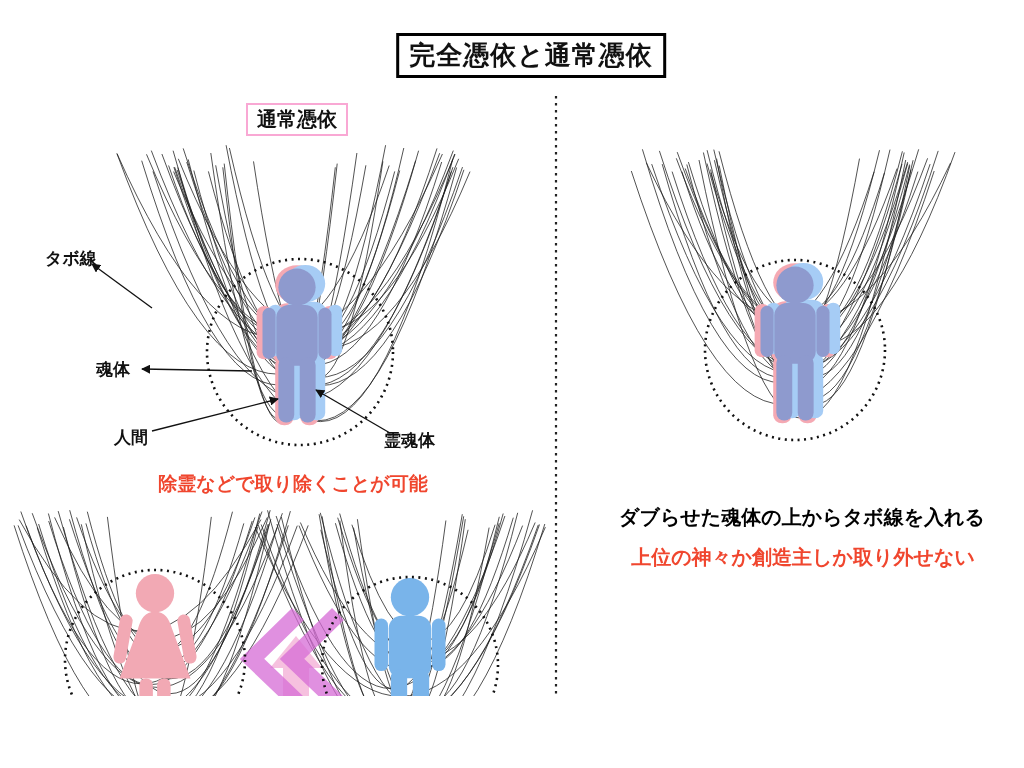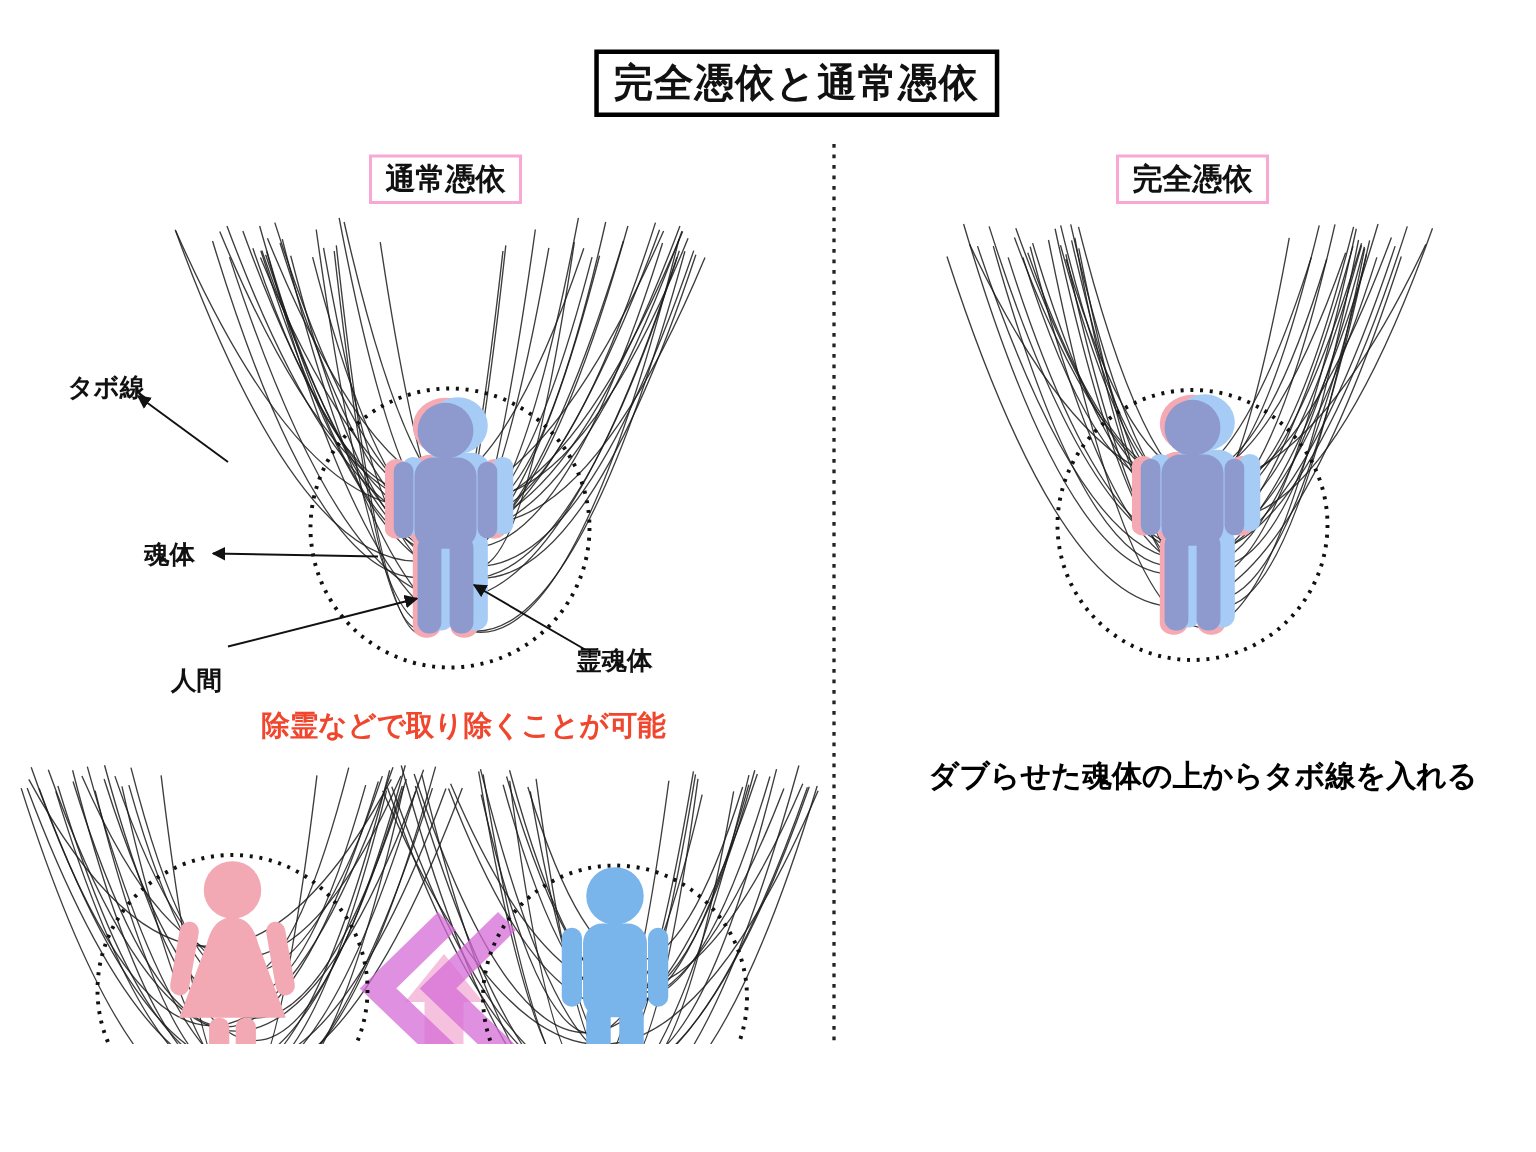--- a/index.html
+++ b/index.html
@@ -5,21 +5,21 @@
   html,body{margin:0;padding:0;background:#fff;}
   .stage{position:relative;width:1024px;height:696px;background:#fff;overflow:hidden;
          font-family:"DejaVu Sans","Liberation Sans",sans-serif;font-weight:bold;color:#111;}
   .stage svg{position:absolute;left:0;top:0;}
   .abs{position:absolute;white-space:nowrap;}
   .center{transform:translateX(-50%);}
   .title-box{left:531px;top:33px;font-size:26px;letter-spacing:1px;
              border:3px solid #000;padding:2px 10px;background:#fff;}
   .header-box{font-size:20px;border:2px solid #f9a8d4;padding:1px 9px;background:#fff;}
   .lbl{font-size:17px;text-align:center;}
-  .red{color:var(--note-red,#f0462e);margin-left:16px;}
+  .red{color:var(--note-red,#f0462e);}
   .note-left{left:293px;top:471px;font-size:19px;}
   .r-line1{left:802px;top:504px;font-size:20px;color:#000;}
   .r-line2{left:803px;top:544px;font-size:20px;}
   .funnel path{fill:none;stroke:#1b1b1b;stroke-width:0.9;opacity:0.85;}
   .pointer{stroke:#111;stroke-width:1.3;}
   .dotcircle{fill:none;stroke:#111;stroke-width:2.6;stroke-dasharray:2 4.5;}
   .divider{stroke:#222;stroke-width:2.2;stroke-dasharray:2.5 4.5;}
   .chev{fill:none;stroke:var(--arrow-orchid,#d66bd6);stroke-width:17;opacity:0.75;}
   .uparrow{fill:var(--arrow-pink,#f6bedd);opacity:0.95;}
 </style>
@@ -177,22 +177,22 @@
       <line class="pointer" x1="252" y1="371" x2="142" y2="369" marker-end="url(#ah)"></line>
       <line class="pointer" x1="152" y1="431" x2="278" y2="399" marker-end="url(#ah)"></line>
       <line class="pointer" x1="390" y1="433" x2="316" y2="390" marker-end="url(#ah)"></line>
     </g>
 
     <line class="divider" x1="556" y1="96" x2="556" y2="762"></line>
   </svg>
 
   <div class="abs center title-box">完全憑依と通常憑依</div>
   <div class="abs center header-box" style="left:297px;top:103px">通常憑依</div>
-  <div class="abs center header-box" style="left:795px;top:103px">完全憑依</div>
 
   <div class="abs lbl" style="left:45px;top:247px">タボ線</div>
   <div class="abs lbl" style="left:96px;top:358px">魂体</div>
-  <div class="abs lbl" style="left:114px;top:442px">人間</div>
+  <div class="abs lbl" style="left:114px;top:426px">人間</div>
   <div class="abs lbl" style="left:384px;top:429px">霊魂体</div>
 
   <div class="abs center red note-left">除霊などで取り除くことが可能</div>
   <div class="abs center r-line1">ダブらせた魂体の上からタボ線を入れる</div>
+  <div class="abs center red r-line2">上位の神々か創造主しか取り外せない</div>
 </div>
 
 </body></html>

